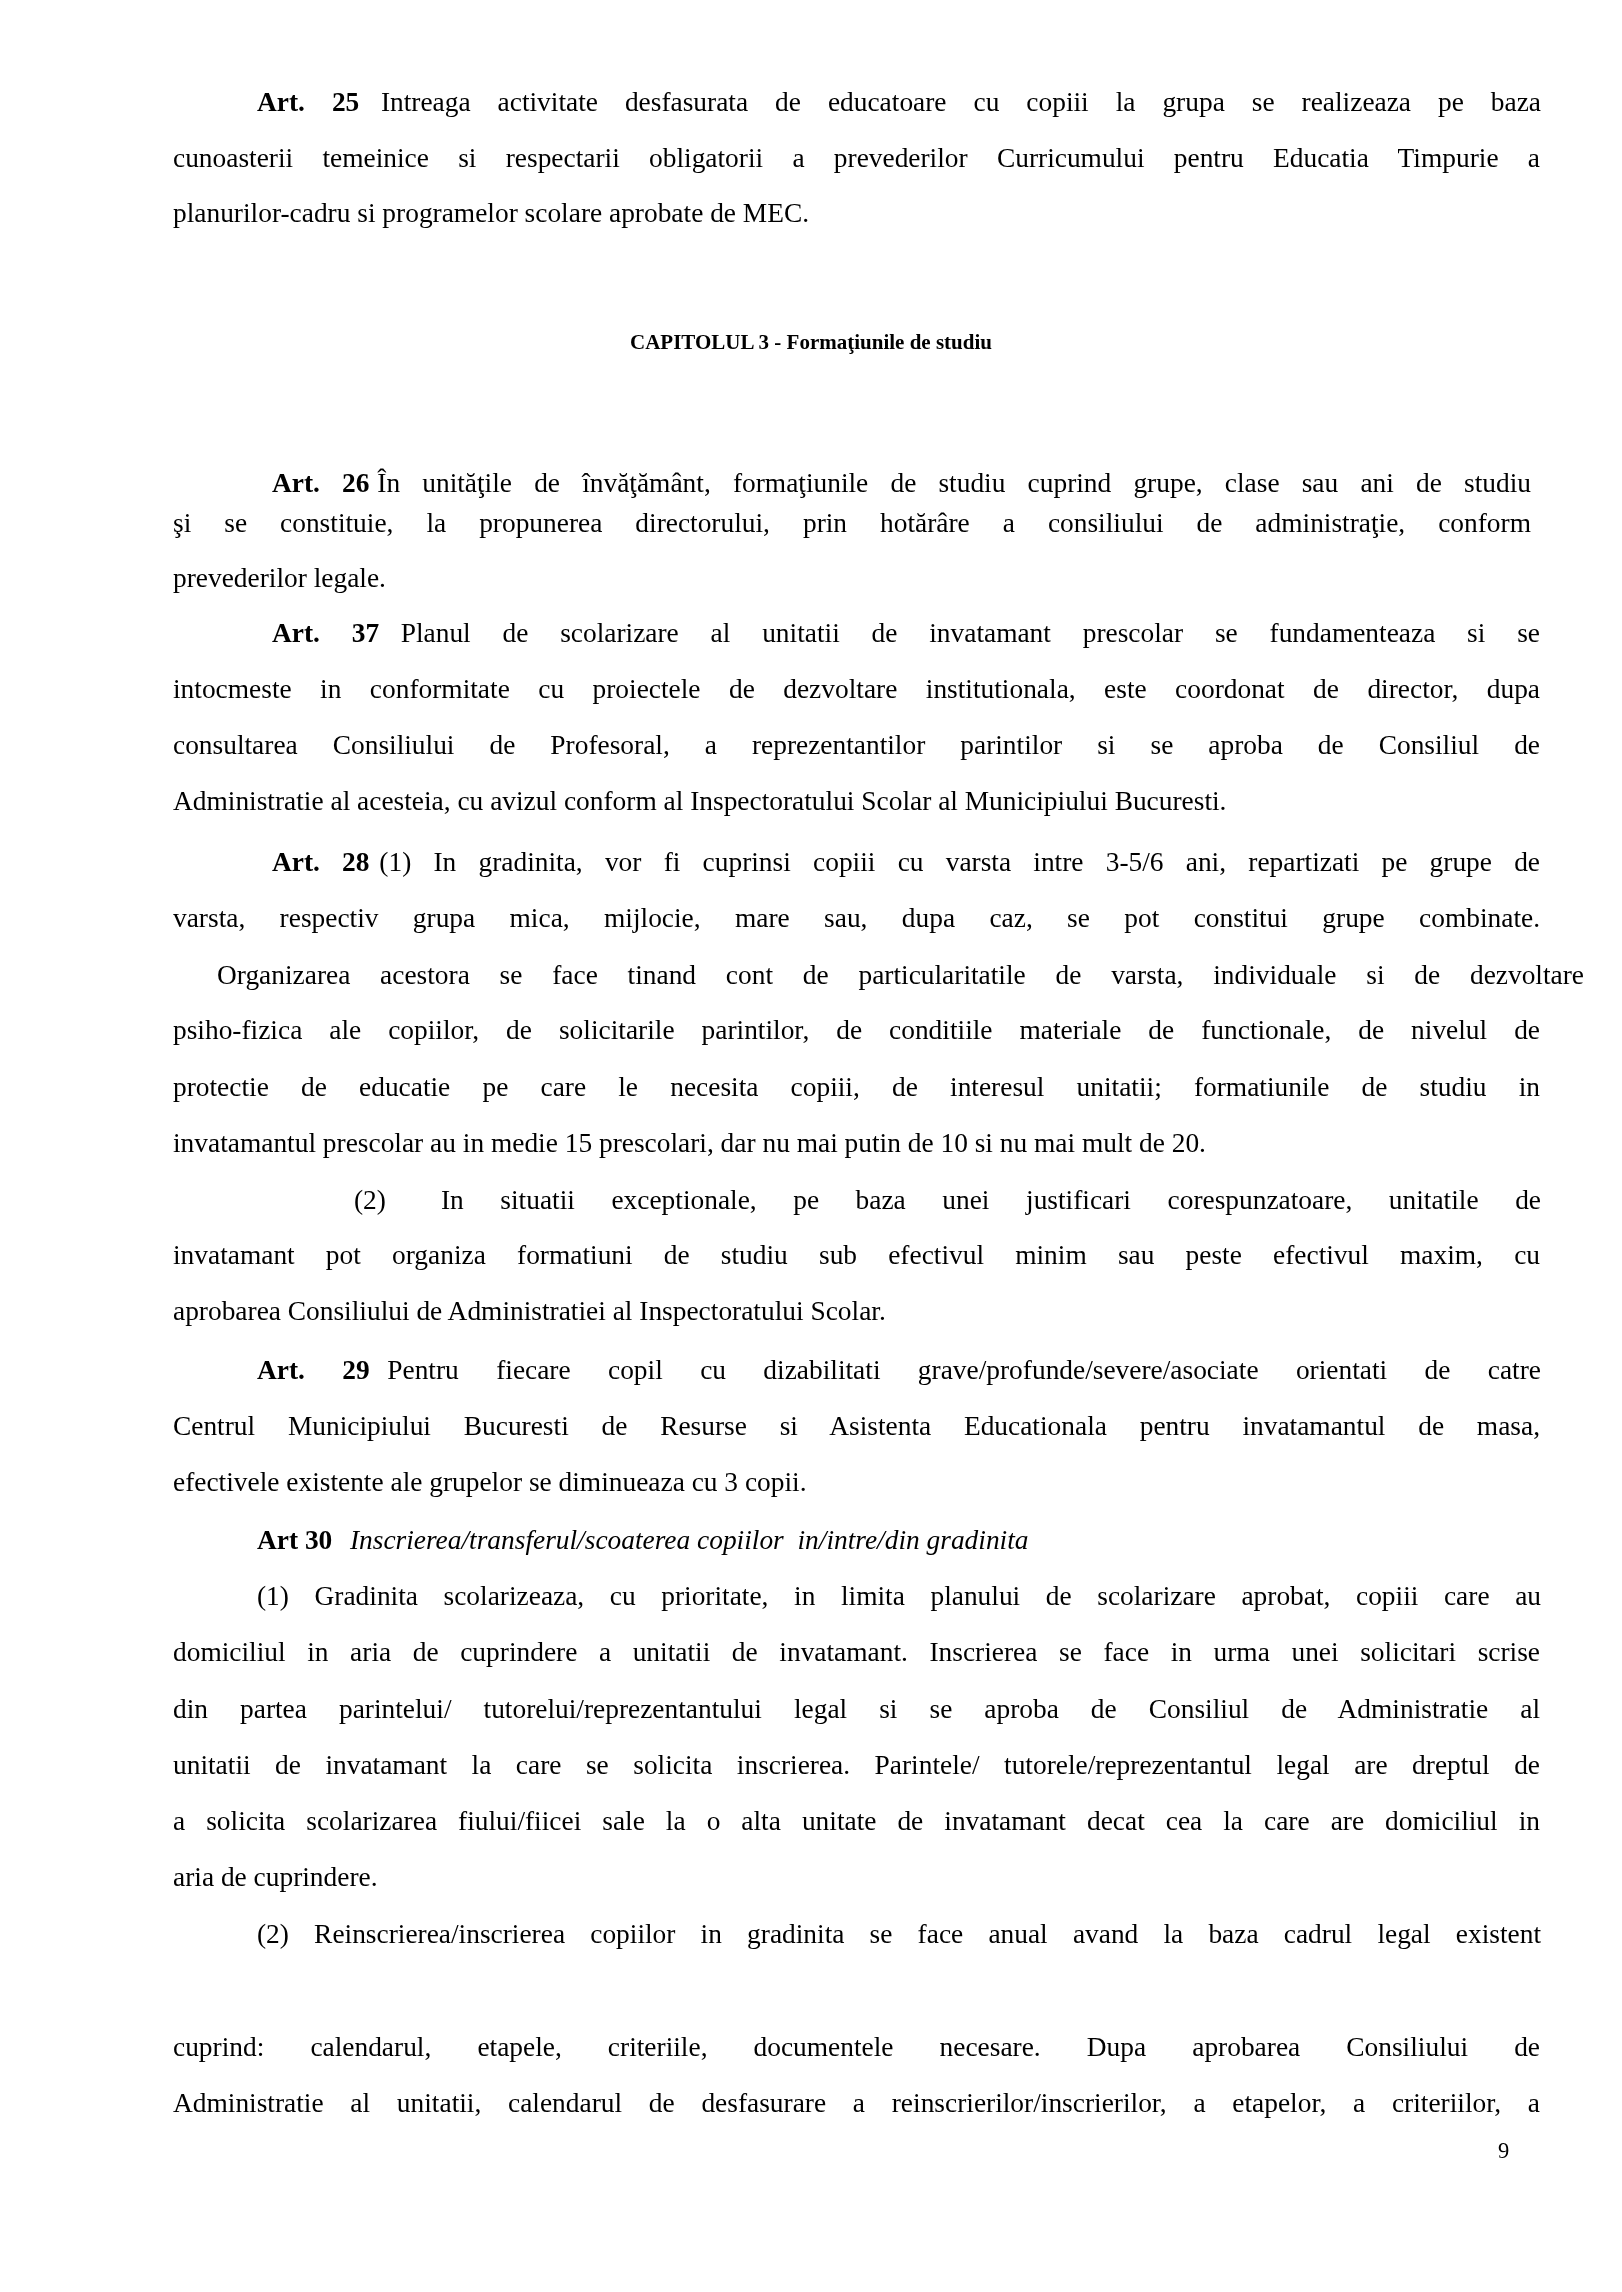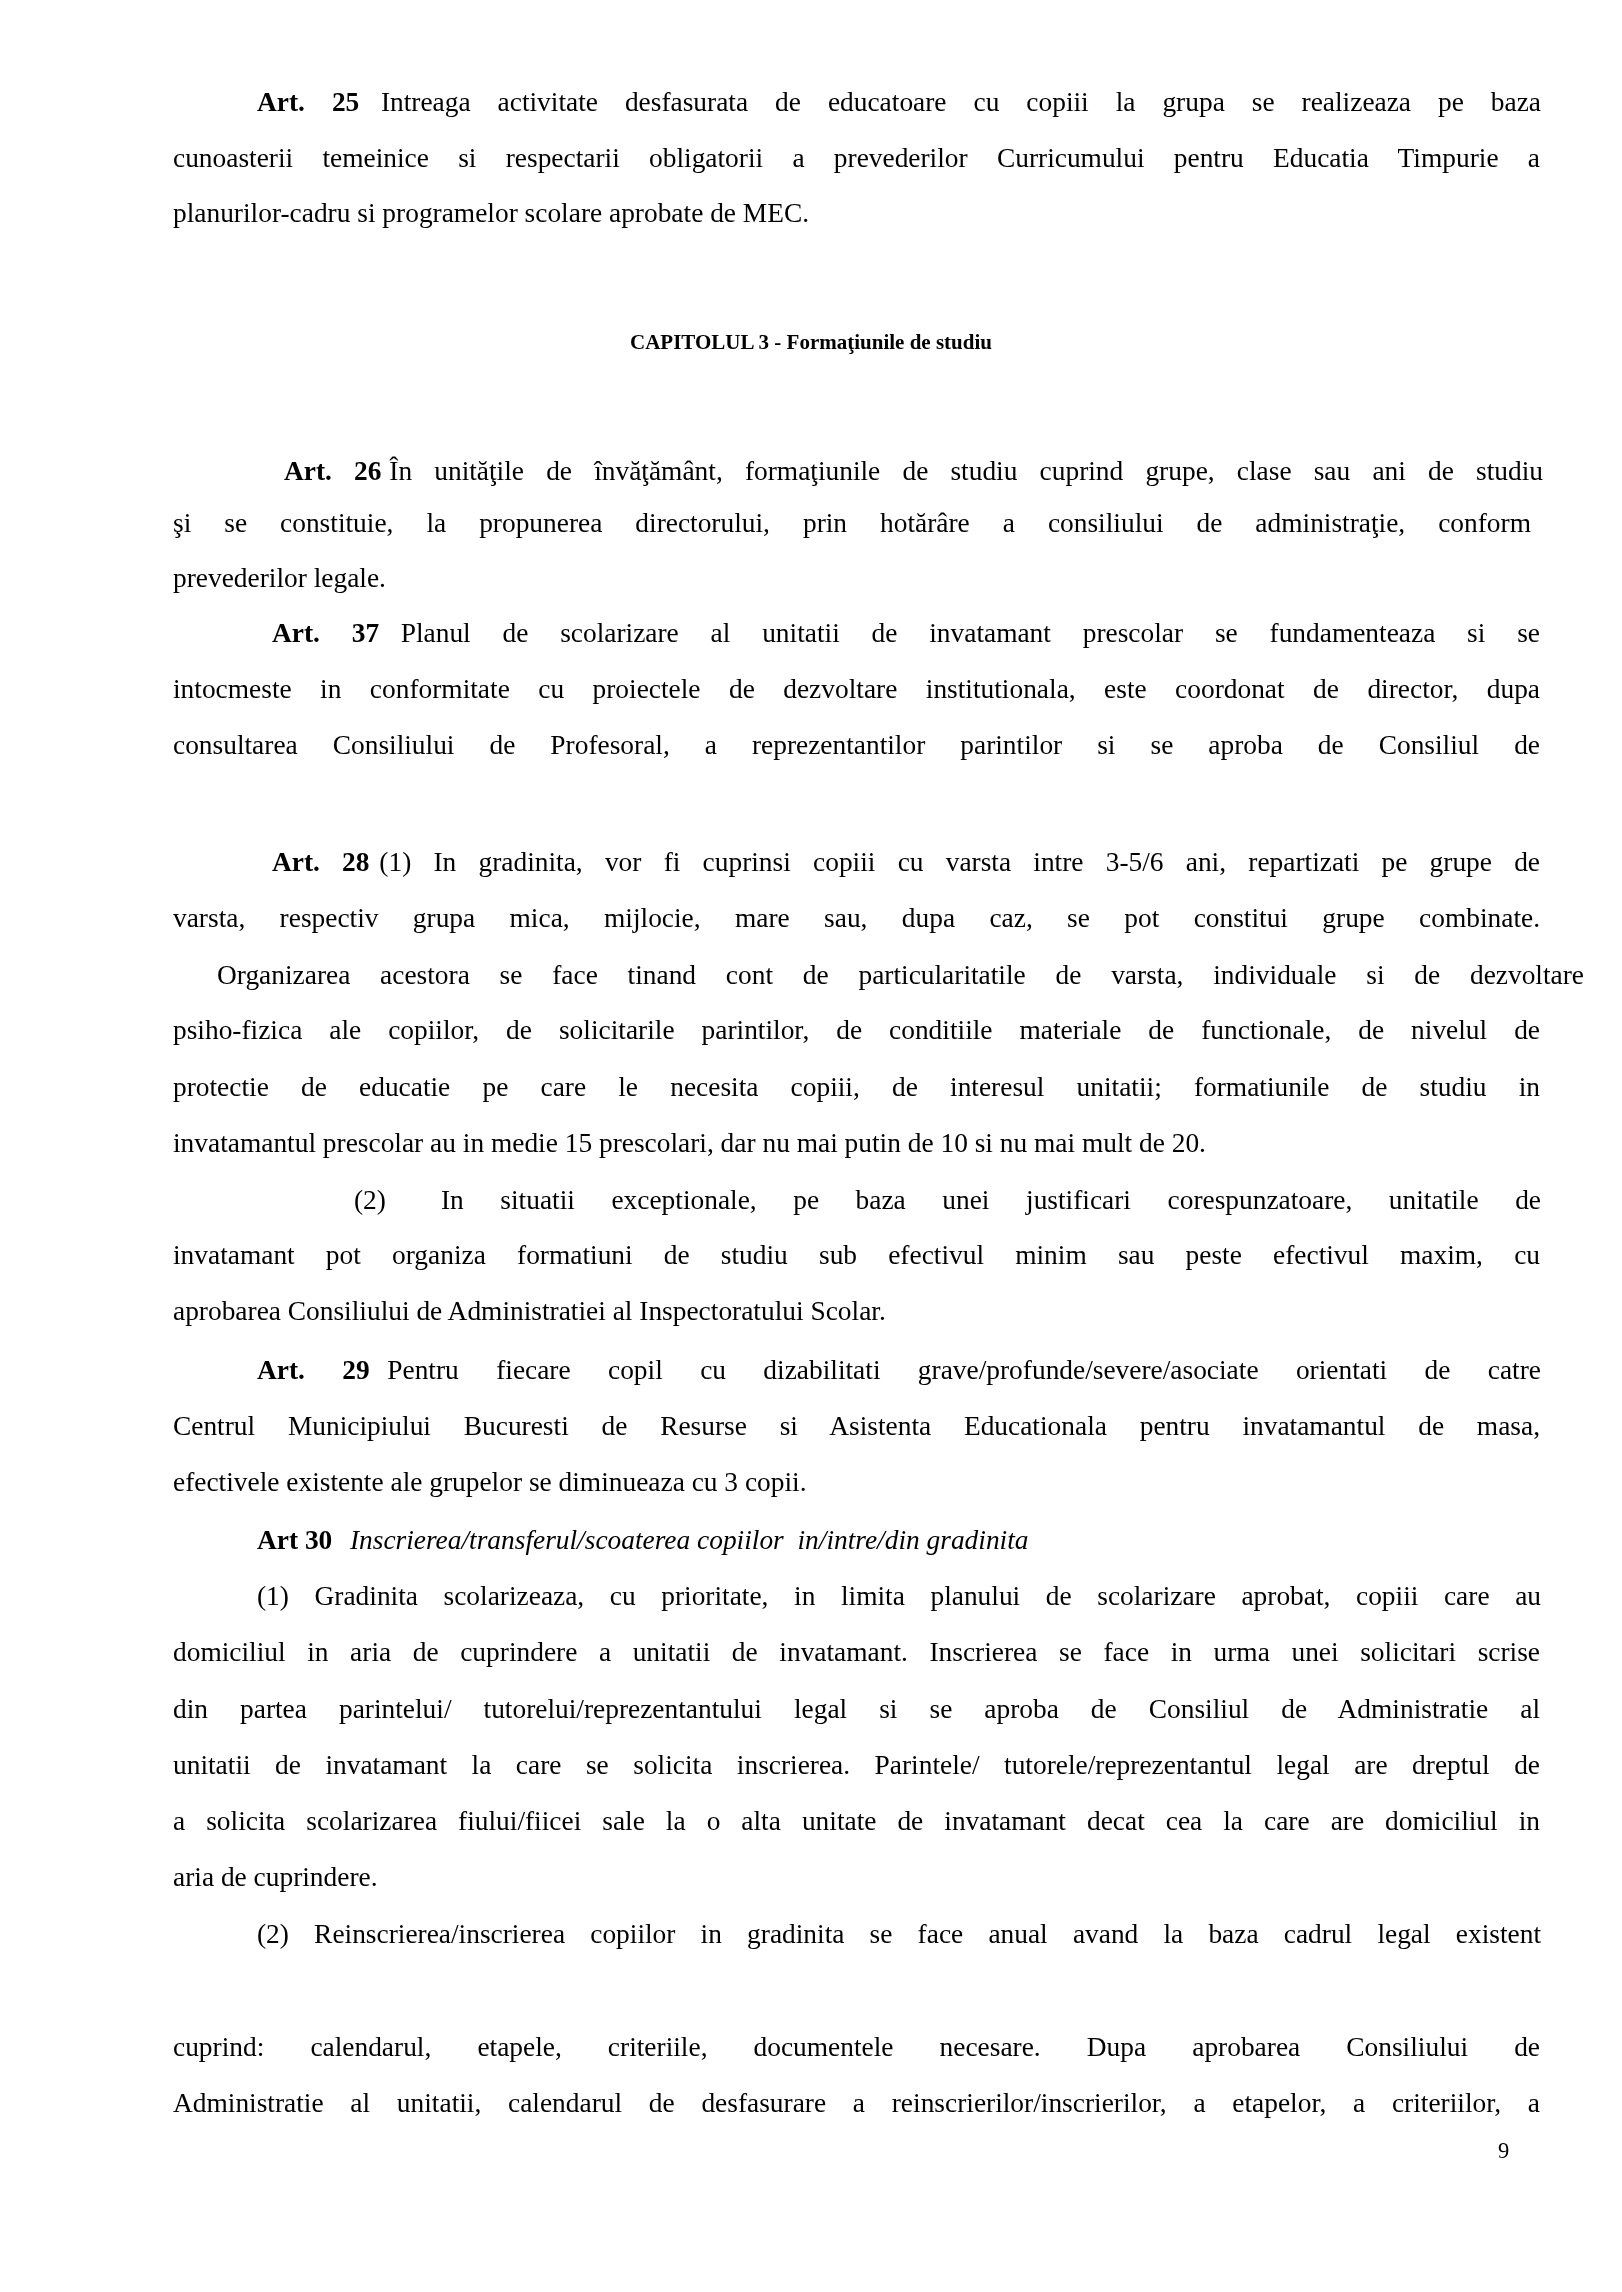--- a/index.html
+++ b/index.html
@@ -46,27 +46,28 @@
 <body>
 
 <div class="page">
 
   <div class="line" style="top:86px; left:257px; width:1284px;"><span class="b">Art. 25</span><span class="gap" style="width:21.6px"></span><span>Intreaga activitate desfasurata de educatoare cu copiii la grupa se realizeaza pe baza</span></div>
   <div class="line" style="top:142px;">cunoasterii temeinice si respectarii obligatorii a prevederilor Curricumului pentru Educatia Timpurie a</div>
   <div class="line last" style="top:197px;">planurilor-cadru si programelor scolare aprobate de MEC.</div>
 
   <div class="heading" style="top:326px;">CAPITOLUL 3 - Formaţiunile de studiu</div>
 
-  <div class="line narrow" style="top:455px; left:272px; width:1259px;margin-left:12px;"><span class="b">Art. 26</span><span class="gap" style="width:7.8px"></span><span>În unităţile de învăţământ, formaţiunile de studiu cuprind grupe, clase sau ani de studiu</span></div>
+  <div class="line narrow" style="top:467px; left:272px; width:1259px;"><span class="b">Art. 26</span><span class="gap" style="width:7.8px"></span><span>În unităţile de învăţământ, formaţiunile de studiu cuprind grupe, clase sau ani de studiu</span></div>
   <div class="line narrow" style="top:507px;">şi se constituie, la propunerea directorului, prin hotărâre a consiliului de administraţie, conform</div>
   <div class="line last" style="top:562px;">prevederilor legale.</div>
 
   <div class="line" style="top:617px; left:272px; width:1268px;"><span class="b">Art. 37</span><span class="gap" style="width:21.6px"></span><span>Planul de scolarizare al unitatii de invatamant prescolar se fundamenteaza si se</span></div>
   <div class="line" style="top:673px;">intocmeste in conformitate cu proiectele de dezvoltare institutionala, este coordonat de director, dupa</div>
   <div class="line" style="top:729px;">consultarea Consiliului de Profesoral, a reprezentantilor parintilor si se aproba de Consiliul de</div>
+  <div class="line last" style="top:785px;">Administratie al acesteia, cu avizul conform al Inspectoratului Scolar al Municipiului Bucuresti.</div>
 
   <div class="line" style="top:846px; left:272px; width:1268px;"><span class="b">Art. 28</span><span class="gap" style="width:9.8px"></span><span>(1) In gradinita, vor fi cuprinsi copiii cu varsta intre 3-5/6 ani, repartizati pe grupe de</span></div>
   <div class="line" style="top:902px;">varsta, respectiv grupa mica, mijlocie, mare sau, dupa caz, se pot constitui grupe combinate.</div>
   <div class="line" style="top:959px;margin-left:44px;">Organizarea acestora se face tinand cont de particularitatile de varsta, individuale si de dezvoltare</div>
   <div class="line" style="top:1014px;">psiho-fizica ale copiilor, de solicitarile parintilor, de conditiile materiale de functionale, de nivelul de</div>
   <div class="line" style="top:1071px;">protectie de educatie pe care le necesita copiii, de interesul unitatii; formatiunile de studiu in</div>
   <div class="line last" style="top:1127px;">invatamantul prescolar au in medie 15 prescolari, dar nu mai putin de 10 si nu mai mult de 20.</div>
 
   <div class="line" style="top:1184px; left:354px; width:1187px;"><span>(2)</span><span class="gap" style="width:55px"></span><span>In situatii exceptionale, pe baza unei justificari corespunzatoare, unitatile de</span></div>
   <div class="line" style="top:1239px;">invatamant pot organiza formatiuni de studiu sub efectivul minim sau peste efectivul maxim, cu</div>

